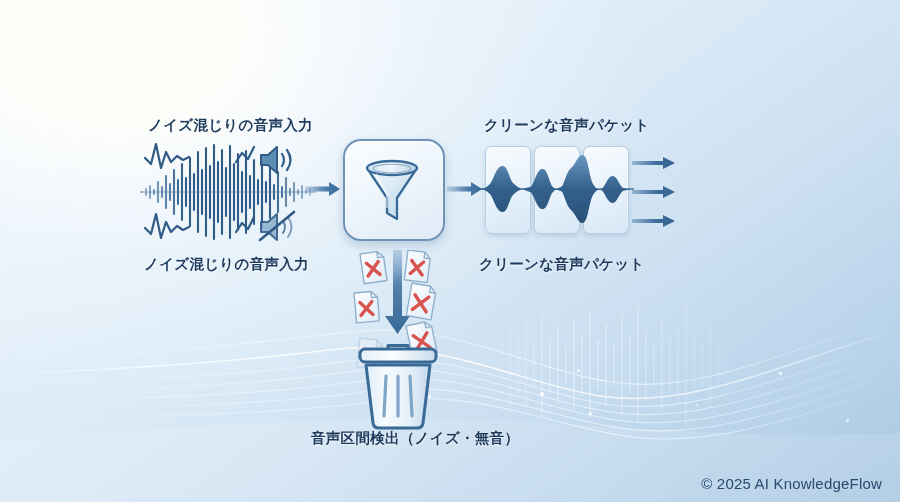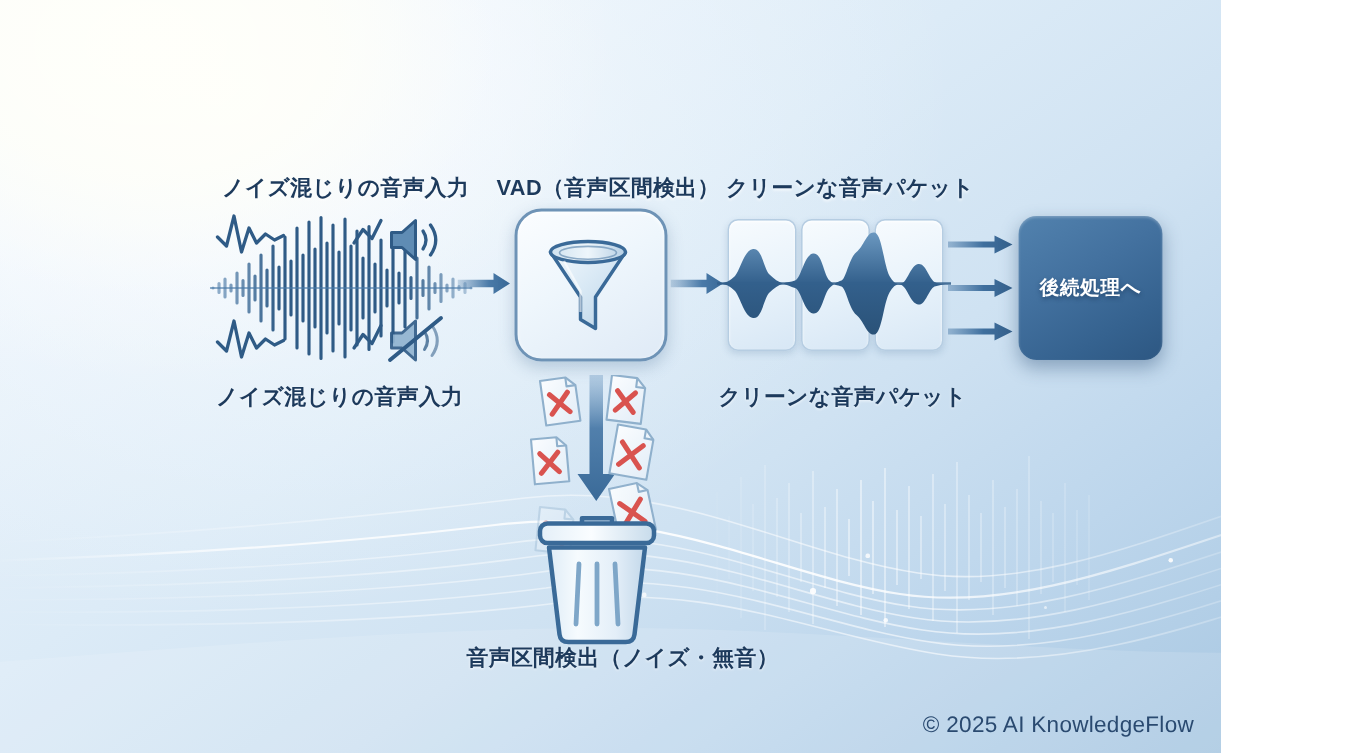--- a/index.html
+++ b/index.html
@@ -2,21 +2,21 @@
 <html><head>
 <meta charset="utf-8">
 <style>
   html, body {
     margin: 0;
     padding: 0;
     background: #ffffff;
   }
   #stage {
     position: relative;
-    width: 814px;
+    width: 900px;
     height: 502px;
     overflow: hidden;
     font-family: "Liberation Sans", "DejaVu Sans", sans-serif;
     background:
       radial-gradient(ellipse 420px 300px at 12% 6%, rgba(255,255,250,0.98) 0%, rgba(255,255,248,0.75) 28%, rgba(250,252,255,0.25) 55%, rgba(255,255,255,0) 75%),
       radial-gradient(ellipse 700px 500px at 18% 12%, rgba(255,255,255,0.85) 0%, rgba(248,252,255,0.35) 40%, rgba(255,255,255,0) 70%),
       linear-gradient(145deg, #f4f9fd 0%, #e7f1fa 22%, #dcebf7 42%, #cfe2f2 62%, #bdd6ec 80%, #a9c8e2 100%);
   }
 
   
@@ -228,21 +228,20 @@
     <defs>
       <linearGradient id="arrG1" x1="0" y1="0" x2="1" y2="0">
         <stop offset="0%" stop-color="#4a7aa8" stop-opacity="0.25"></stop>
         <stop offset="60%" stop-color="#4a7aa8" stop-opacity="1"></stop>
         <stop offset="100%" stop-color="#3a6a98" stop-opacity="1"></stop>
       </linearGradient>
     </defs>
     <path d="M0 6.5 H24 V2 L35 9 L24 16 V11.5 H0 Z" fill="url(#arrG1)"></path>
   </svg>
 
-  <div class="label" style="left:331px; top:116px;">VAD（音声区間検出）</div>
 
   <div class="funnel-card"></div>
 
   <svg class="abs" style="left:364px; top:158px;" width="56" height="64" viewBox="0 0 56 64">
     <defs>
       <linearGradient id="funBody" x1="0" y1="0" x2="1" y2="1">
         <stop offset="0%" stop-color="#f2f8fc"></stop>
         <stop offset="45%" stop-color="#d9e9f5"></stop>
         <stop offset="100%" stop-color="#b9d2e6"></stop>
       </linearGradient>
@@ -308,23 +307,20 @@
     </defs>
     <path d="M0 6 H31 V2 L43 8 L31 14 V10 H0 Z" fill="url(#arrG2)"></path>
   </svg>
   <svg class="abs" style="left:632px; top:184px;" width="44" height="16" viewBox="0 0 44 16">
     <path d="M0 6 H31 V2 L43 8 L31 14 V10 H0 Z" fill="url(#arrG2)"></path>
   </svg>
   <svg class="abs" style="left:632px; top:213px;" width="44" height="16" viewBox="0 0 44 16">
     <path d="M0 6 H31 V2 L43 8 L31 14 V10 H0 Z" fill="url(#arrG2)"></path>
   </svg>
 
-  <div class="dest-box">
-    <span class="dest-box-label">後続処理へ</span>
-  </div>
 
   <svg class="abs" style="left:336px; top:250px;" width="130" height="180" viewBox="0 0 130 180">
     <defs>
       <linearGradient id="dArr" x1="0" y1="0" x2="0" y2="1">
         <stop offset="0%" stop-color="#7ba3c8" stop-opacity="0.35"></stop>
         <stop offset="45%" stop-color="#4a7aa8" stop-opacity="0.95"></stop>
         <stop offset="100%" stop-color="#3a6a98" stop-opacity="1"></stop>
       </linearGradient>
       <linearGradient id="docG" x1="0" y1="0" x2="1" y2="1">
         <stop offset="0%" stop-color="#fbfdff"></stop>

